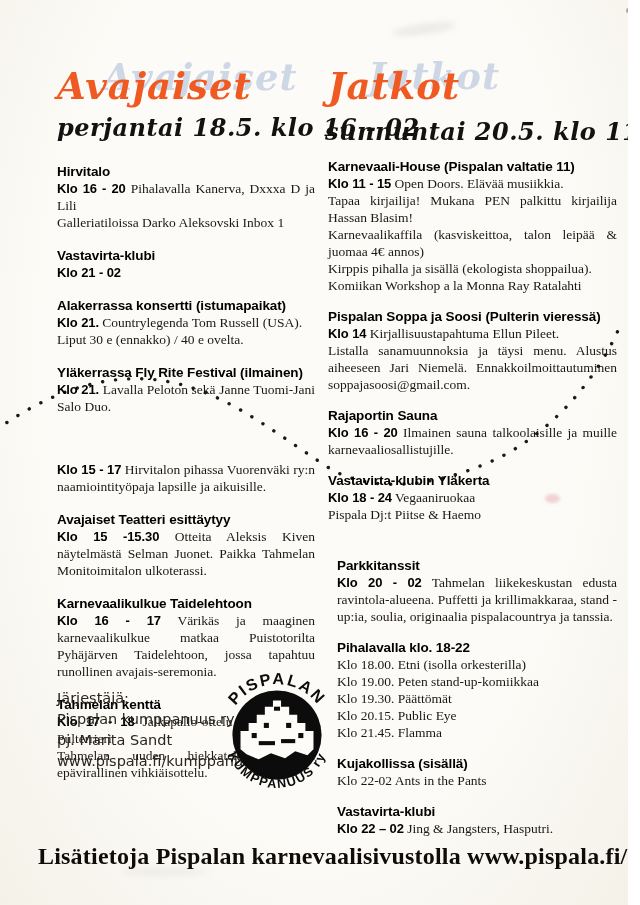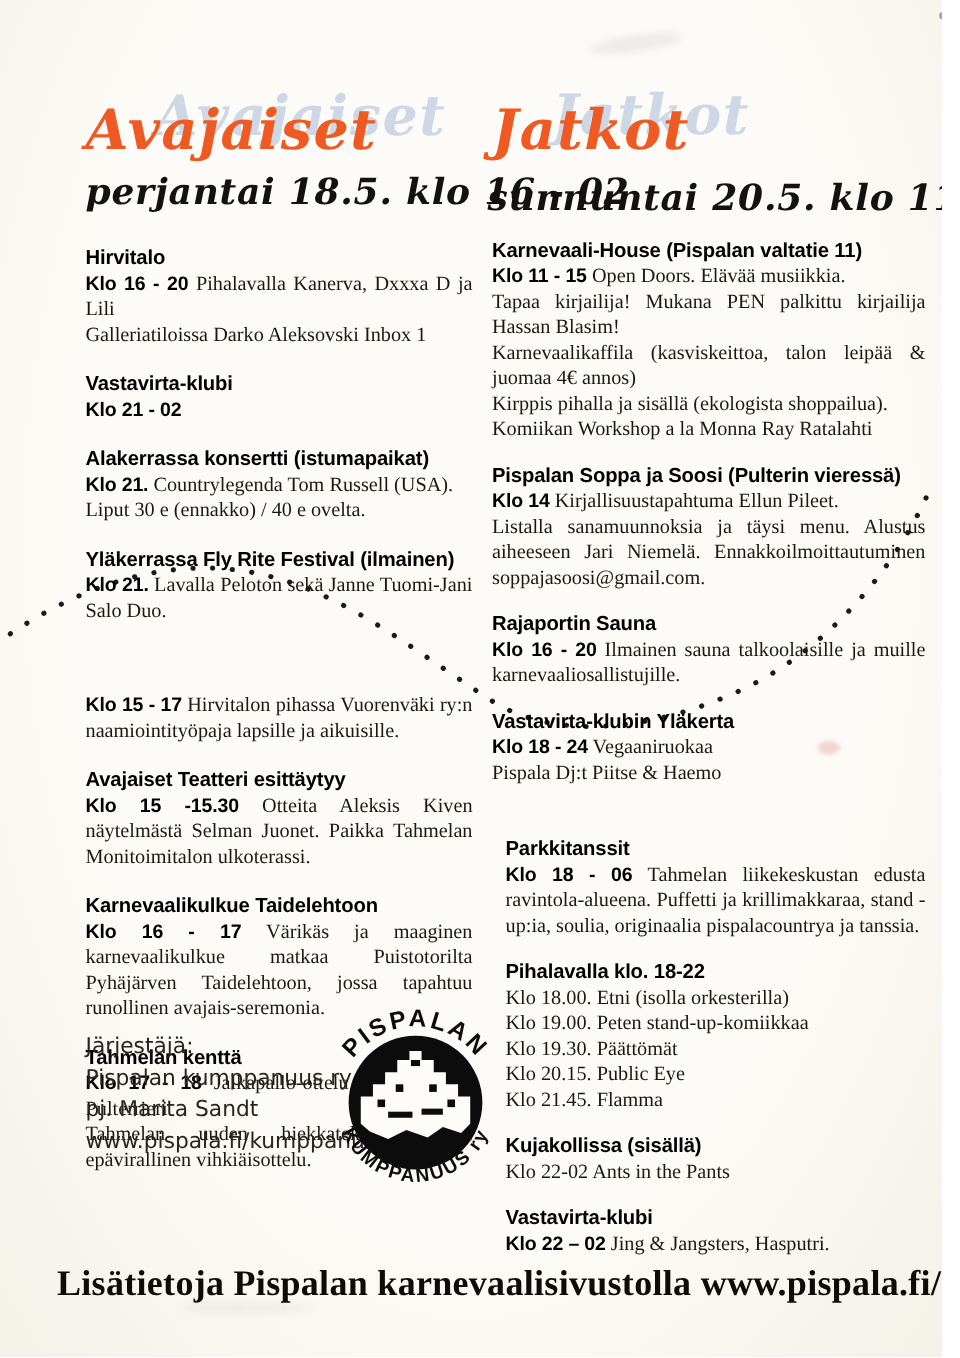--- a/index.html
+++ b/index.html
@@ -156,21 +156,21 @@
         <div class="heading">Rajaportin Sauna</div>
         <p><b>Klo 16 - 20</b> Ilmainen sauna talkoolaisille ja muille karnevaaliosallistujille.</p>
       </div>
       <div class="section">
         <div class="heading">Vastavirta-klubin Yläkerta</div>
         <p><b>Klo 18 - 24</b> Vegaaniruokaa</p>
         <p>Pispala Dj:t Piitse &amp; Haemo</p>
       </div>
       <div class="section">
         <div class="heading">Parkkitanssit</div>
-        <p><b>Klo 18 - 06</b> Tahmelan liikekeskustan edusta ravintola-alueena. Puffetti ja krillimakkaraa, stand -up:ia, soulia, originaalia pispalacountrya ja tanssia.</p>
+        <p><b>Klo 20 - 02</b> Tahmelan liikekeskustan edusta ravintola-alueena. Puffetti ja krillimakkaraa, stand -up:ia, soulia, originaalia pispalacountrya ja tanssia.</p>
       </div>
       <div class="section">
         <div class="heading">Pihalavalla klo. 18-22</div>
         <p>Klo 18.00. Etni (isolla orkesterilla)</p>
         <p>Klo 19.00. Peten stand-up-komiikkaa</p>
         <p>Klo 19.30. Päättömät</p>
         <p>Klo 20.15. Public Eye</p>
         <p>Klo 21.45. Flamma</p>
       </div>
       <div class="section">

